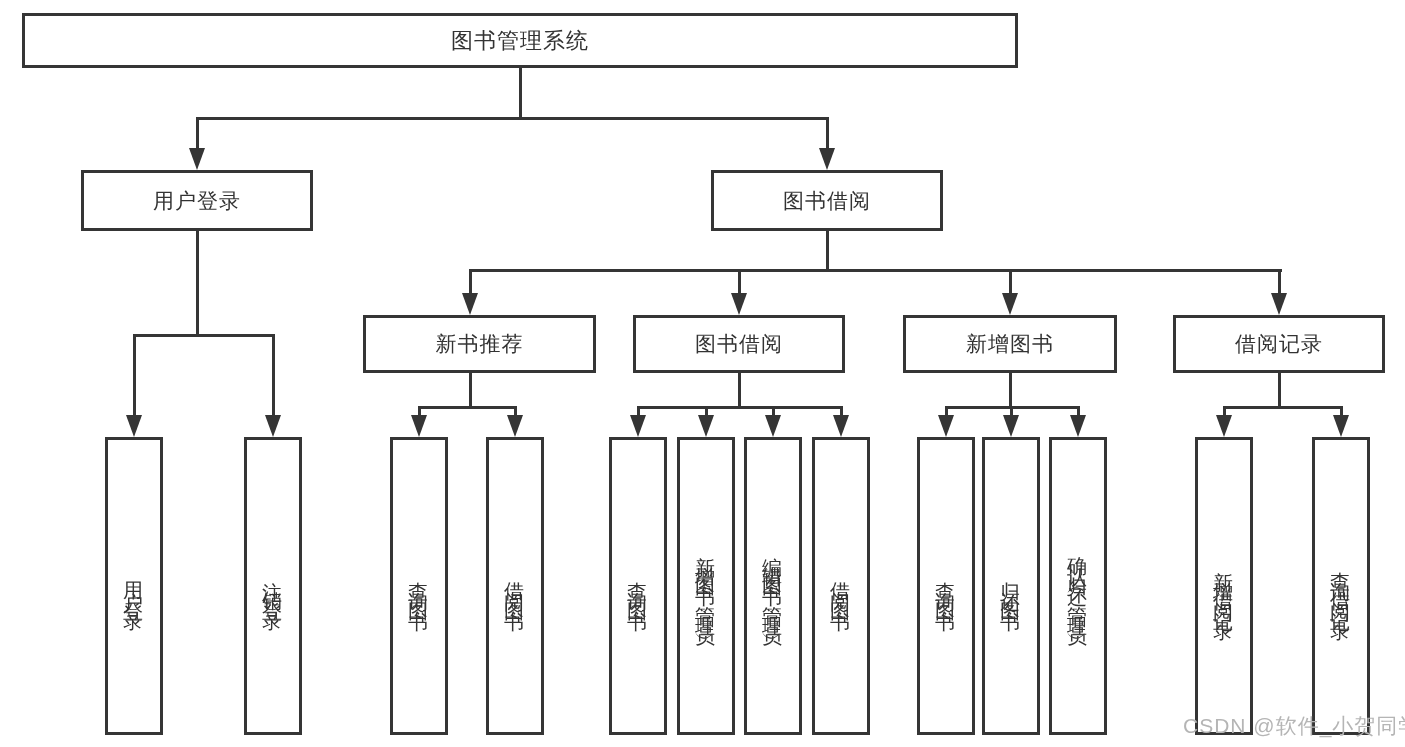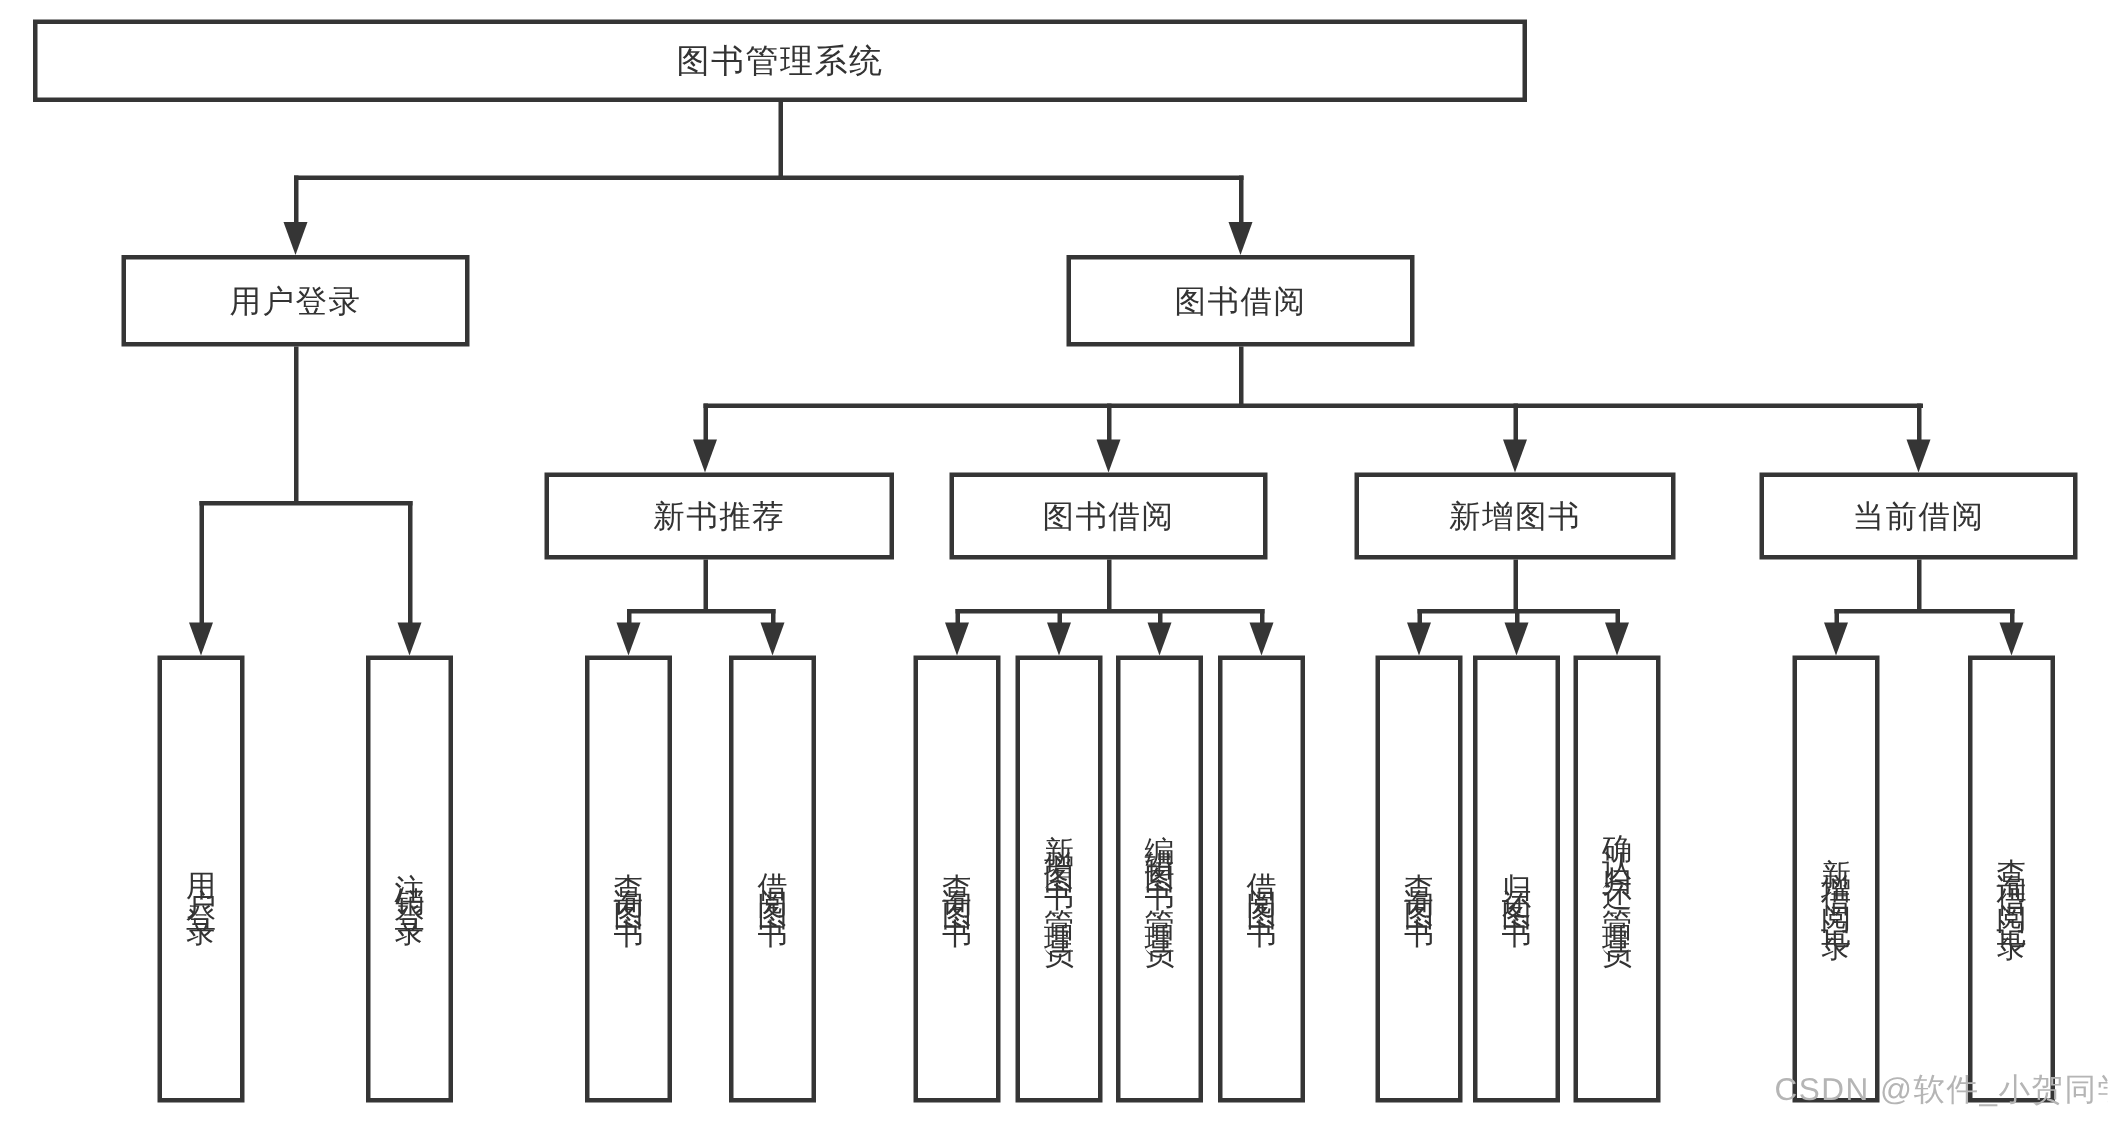--- a/index.html
+++ b/index.html
@@ -43,21 +43,21 @@
 <body>
 
 <div class="hbox" style="left:22px;top:13px;width:996px;height:55px;font-size:22px">图书管理系统</div>
 
 <div class="hbox" style="left:81px;top:170px;width:232px;height:61px">用户登录</div>
 <div class="hbox" style="left:711px;top:170px;width:232px;height:61px">图书借阅</div>
 
 <div class="hbox" style="left:363px;top:315px;width:233px;height:58px">新书推荐</div>
 <div class="hbox" style="left:633px;top:315px;width:212px;height:58px">图书借阅</div>
 <div class="hbox" style="left:903px;top:315px;width:214px;height:58px">新增图书</div>
-<div class="hbox" style="left:1173px;top:315px;width:212px;height:58px">当前借阅</div>
+<div class="hbox" style="left:1173px;top:315px;width:212px;height:58px">借阅记录</div>
 
 <div class="leaf" style="left:105px">
   <span>用户登录</span>
 </div>
 <div class="leaf" style="left:244px">
   <span>注销登录</span>
 </div>
 
 <div class="leaf" style="left:390px">
   <span>查询图书</span>

